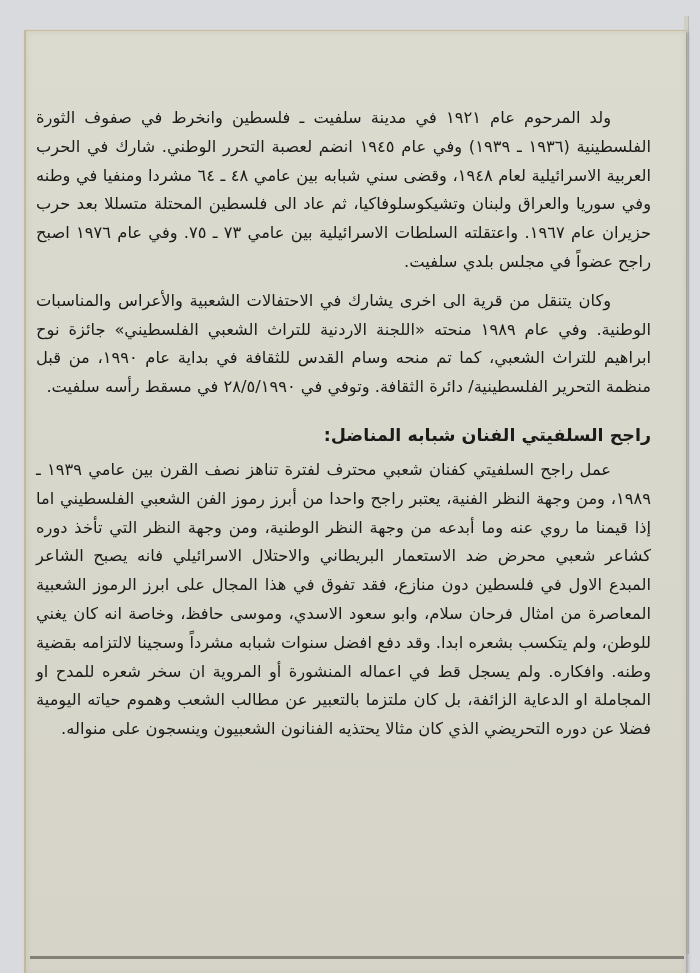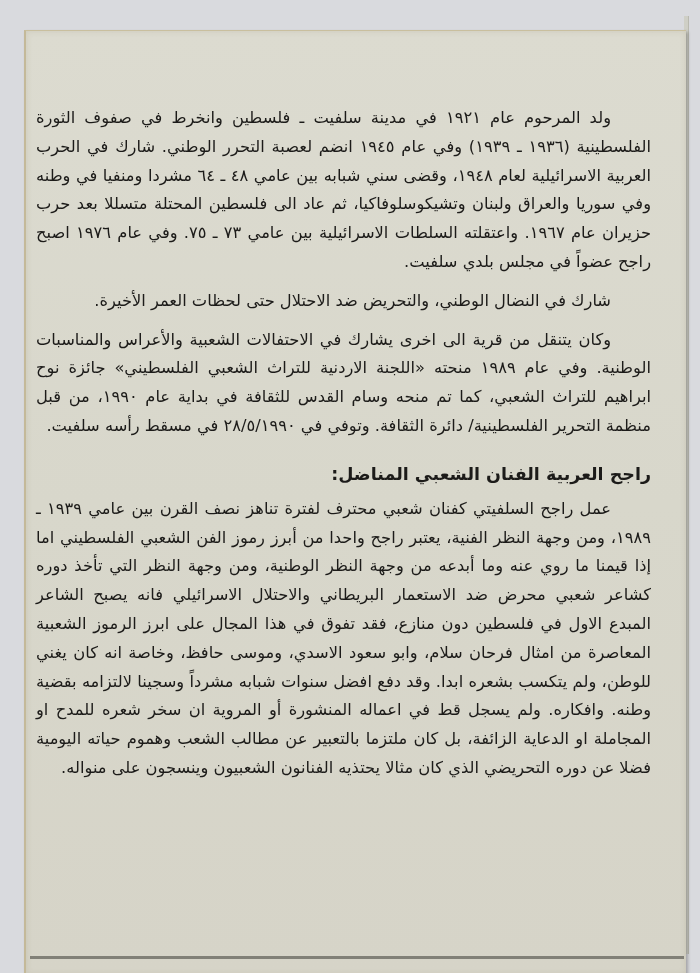--- a/index.html
+++ b/index.html
@@ -70,19 +70,18 @@
       text-align: right;
     }
   </style>
 </head>
 <body>
 
 <div class="page-edge-right"></div>
 <div class="page">
   <div class="content">
     <p class="para">ولد المرحوم عام ١٩٢١ في مدينة سلفيت ـ فلسطين وانخرط في صفوف الثورة الفلسطينية (١٩٣٦ ـ ١٩٣٩) وفي عام ١٩٤٥ انضم لعصبة التحرر الوطني. شارك في الحرب العربية الاسرائيلية لعام ١٩٤٨، وقضى سني شبابه بين عامي ٤٨ ـ ٦٤ مشردا ومنفيا في وطنه وفي سوريا والعراق ولبنان وتشيكوسلوفاكيا، ثم عاد الى فلسطين المحتلة متسللا بعد حرب حزيران عام ١٩٦٧. واعتقلته السلطات الاسرائيلية بين عامي ٧٣ ـ ٧٥. وفي عام ١٩٧٦ اصبح راجح عضواً في مجلس بلدي سلفيت.</p>
-    <p class="para">شارك في النضال الوطني، والتحريض ضد الاحتلال حتى لحظات العمر الأخيرة.</p>
     <p class="para">وكان يتنقل من قرية الى اخرى يشارك في الاحتفالات الشعبية والأعراس والمناسبات الوطنية. وفي عام ١٩٨٩ منحته «اللجنة الاردنية للتراث الشعبي الفلسطيني» جائزة نوح ابراهيم للتراث الشعبي، كما تم منحه وسام القدس للثقافة في بداية عام ١٩٩٠، من قبل منظمة التحرير الفلسطينية/ دائرة الثقافة. وتوفي في ٢٨/٥/١٩٩٠ في مسقط رأسه سلفيت.</p>
-    <h2 class="heading">راجح العربية الفنان الشعبي المناضل:</h2>
+    <h2 class="heading">راجح السلفيتي الفنان شبابه المناضل:</h2>
     <p class="para">عمل راجح السلفيتي كفنان شعبي محترف لفترة تناهز نصف القرن بين عامي ١٩٣٩ ـ ١٩٨٩، ومن وجهة النظر الفنية، يعتبر راجح واحدا من أبرز رموز الفن الشعبي الفلسطيني اما إذا قيمنا ما روي عنه وما أبدعه من وجهة النظر الوطنية، ومن وجهة النظر التي تأخذ دوره كشاعر شعبي محرض ضد الاستعمار البريطاني والاحتلال الاسرائيلي فانه يصبح الشاعر المبدع الاول في فلسطين دون منازع، فقد تفوق في هذا المجال على ابرز الرموز الشعبية المعاصرة من امثال فرحان سلام، وابو سعود الاسدي، وموسى حافظ، وخاصة انه كان يغني للوطن، ولم يتكسب بشعره ابدا. وقد دفع افضل سنوات شبابه مشرداً وسجينا لالتزامه بقضية وطنه. وافكاره. ولم يسجل قط في اعماله المنشورة أو المروية ان سخر شعره للمدح او المجاملة او الدعاية الزائفة، بل كان ملتزما بالتعبير عن مطالب الشعب وهموم حياته اليومية فضلا عن دوره التحريضي الذي كان مثالا يحتذيه الفنانون الشعبيون وينسجون على منواله.</p>
   </div>
 </div>
 <div class="page-edge-bottom"></div>
 
 </body></html>

